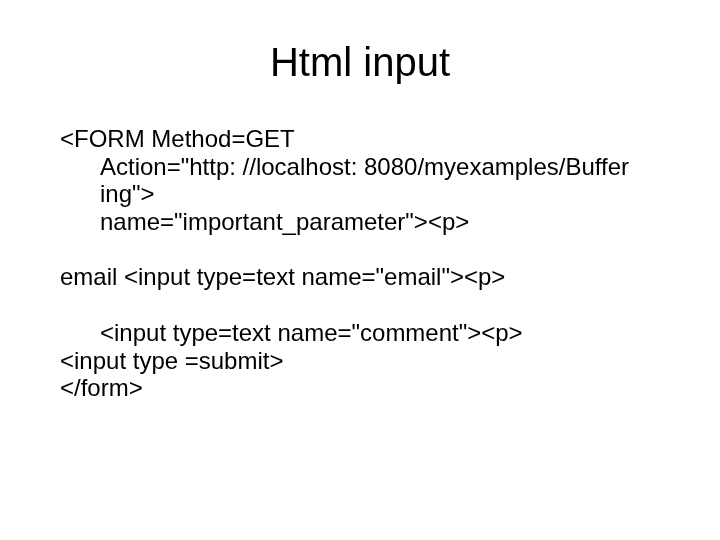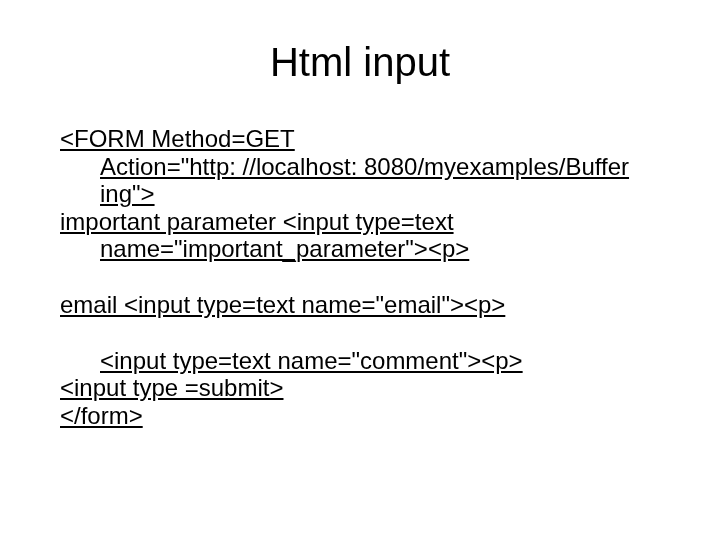--- a/index.html
+++ b/index.html
@@ -17,42 +17,40 @@
     }
     .title {
       font-size: 40px;
       font-weight: normal;
       text-align: center;
       margin-bottom: 40px;
     }
     .code-block {
       font-size: 24px;
       line-height: 1.15;
-      text-decoration: underline;
     }
     .code-line {
       margin: 0;
     }
     .indent {
       padding-left: 40px;
     }
     .spacer {
       height: 28px;
     }
   </style>
 </head>
 <body>
 
 <h1 class="title">Html input</h1>
 
 <div class="code-block">
   <p class="code-line">&lt;FORM Method=GET</p>
   <p class="code-line indent">Action="http: //localhost: 8080/myexamples/Buffer</p>
   <p class="code-line indent">ing"&gt;</p>
-  <p class="code-line">important parameter &lt;input type=text</p>
   <p class="code-line indent">name="important_parameter"&gt;&lt;p&gt;</p>
   <div class="spacer"></div>
   <p class="code-line">email &lt;input type=text name="email"&gt;&lt;p&gt;</p>
   <div class="spacer"></div>
   <p class="code-line indent">&lt;input type=text name="comment"&gt;&lt;p&gt;</p>
   <p class="code-line">&lt;input type =submit&gt;</p>
   <p class="code-line">&lt;/form&gt;</p>
 </div>
 
 </body></html>

